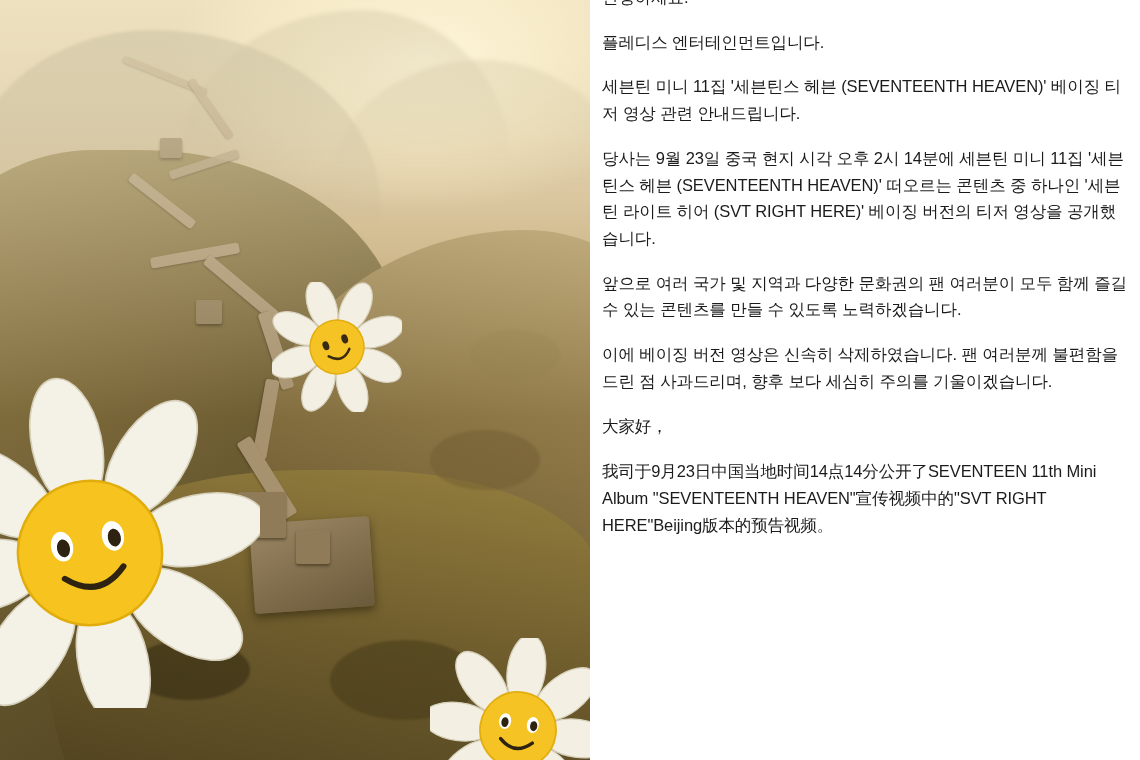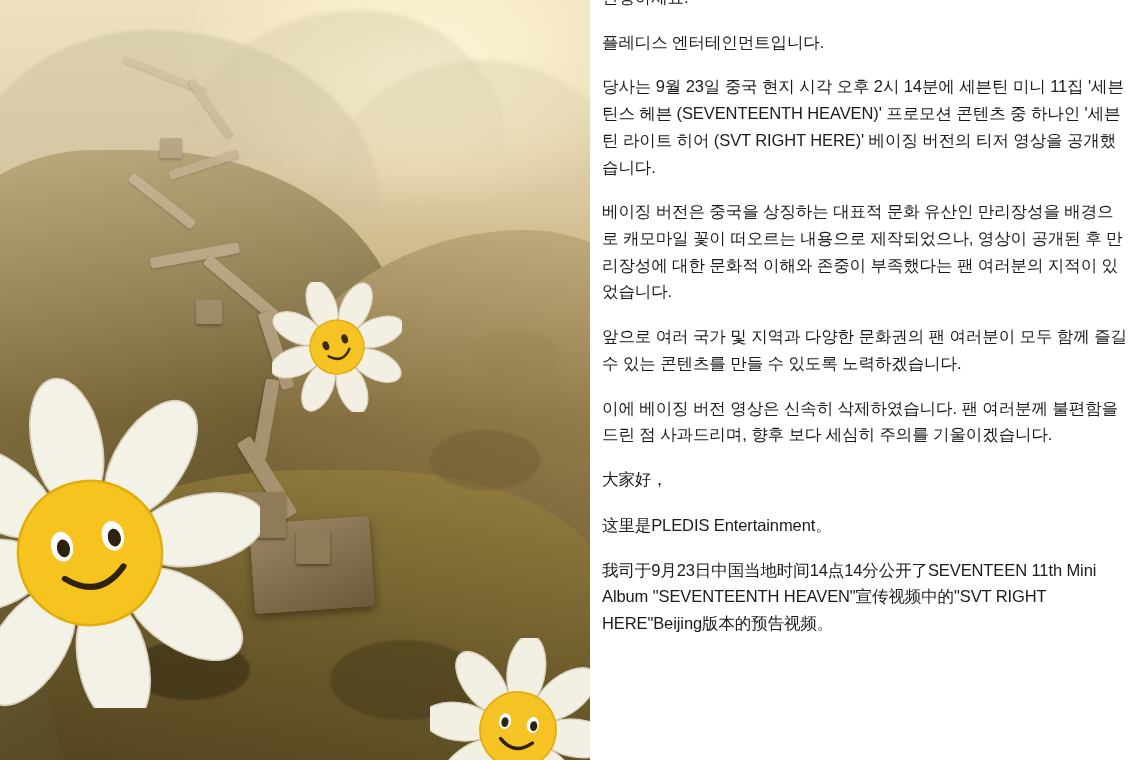--- a/index.html
+++ b/index.html
@@ -284,24 +284,23 @@
           <path d="M -16 11 Q 0 26 16 11" stroke="#2e2210" stroke-width="3.4" fill="none" stroke-linecap="round"></path>
         </g>
       </svg>
     </div>
   </div>
 
   <div class="text-panel">
     <div class="text-inner">
       <p class="para clipped-top">안녕하세요.</p>
       <p class="para">플레디스 엔터테인먼트입니다.</p>
-      <p class="para">당사는 9월 23일 중국 현지 시각 오후 2시 14분에 세븐틴 미니 11집 '세븐틴스 헤븐 (SEVENTEENTH HEAVEN)' 프로모션 콘텐츠 중 하나인 '세븐틴 라이트 히어 (SVT RIGHT HERE)' 베이징 버전의 티저 영상을 공개했습니다.</p>
-      <p class="para">베이징 버전은 중국을 상징하는 대표적 문화 유산인 만리장성을 배경으로 캐모마일 꽃이 떠오르는 내용으로 제작되었으나, 영상이 공개된 후 만리장성에 대한 문화적 이해와 존중이 부족했다는 팬 여러분의 지적이 있었습니다.</p>
+      <p class="para">세븐틴 미니 11집 '세븐틴스 헤븐 (SEVENTEENTH HEAVEN)' 베이징 티저 영상 관련 안내드립니다.</p>
+      <p class="para">당사는 9월 23일 중국 현지 시각 오후 2시 14분에 세븐틴 미니 11집 '세븐틴스 헤븐 (SEVENTEENTH HEAVEN)' 떠오르는 콘텐츠 중 하나인 '세븐틴 라이트 히어 (SVT RIGHT HERE)' 베이징 버전의 티저 영상을 공개했습니다.</p>
       <p class="para">앞으로 여러 국가 및 지역과 다양한 문화권의 팬 여러분이 모두 함께 즐길 수 있는 콘텐츠를 만들 수 있도록 노력하겠습니다.</p>
       <p class="para">이에 베이징 버전 영상은 신속히 삭제하였습니다. 팬 여러분께 불편함을 드린 점 사과드리며, 향후 보다 세심히 주의를 기울이겠습니다.</p>
       <p class="para para-cn" style="margin-bottom:19px;">大家好，</p>
-      <p class="para para-cn">这里是PLEDIS Entertainment。</p>
       <p class="para para-cn">我司于9月23日中国当地时间14点14分公开了SEVENTEEN 11th Mini Album "SEVENTEENTH HEAVEN"宣传视频中的"SVT RIGHT HERE"Beijing版本的预告视频。</p>
 
     </div>
   </div>
 
 </div>
 
 </body></html>

